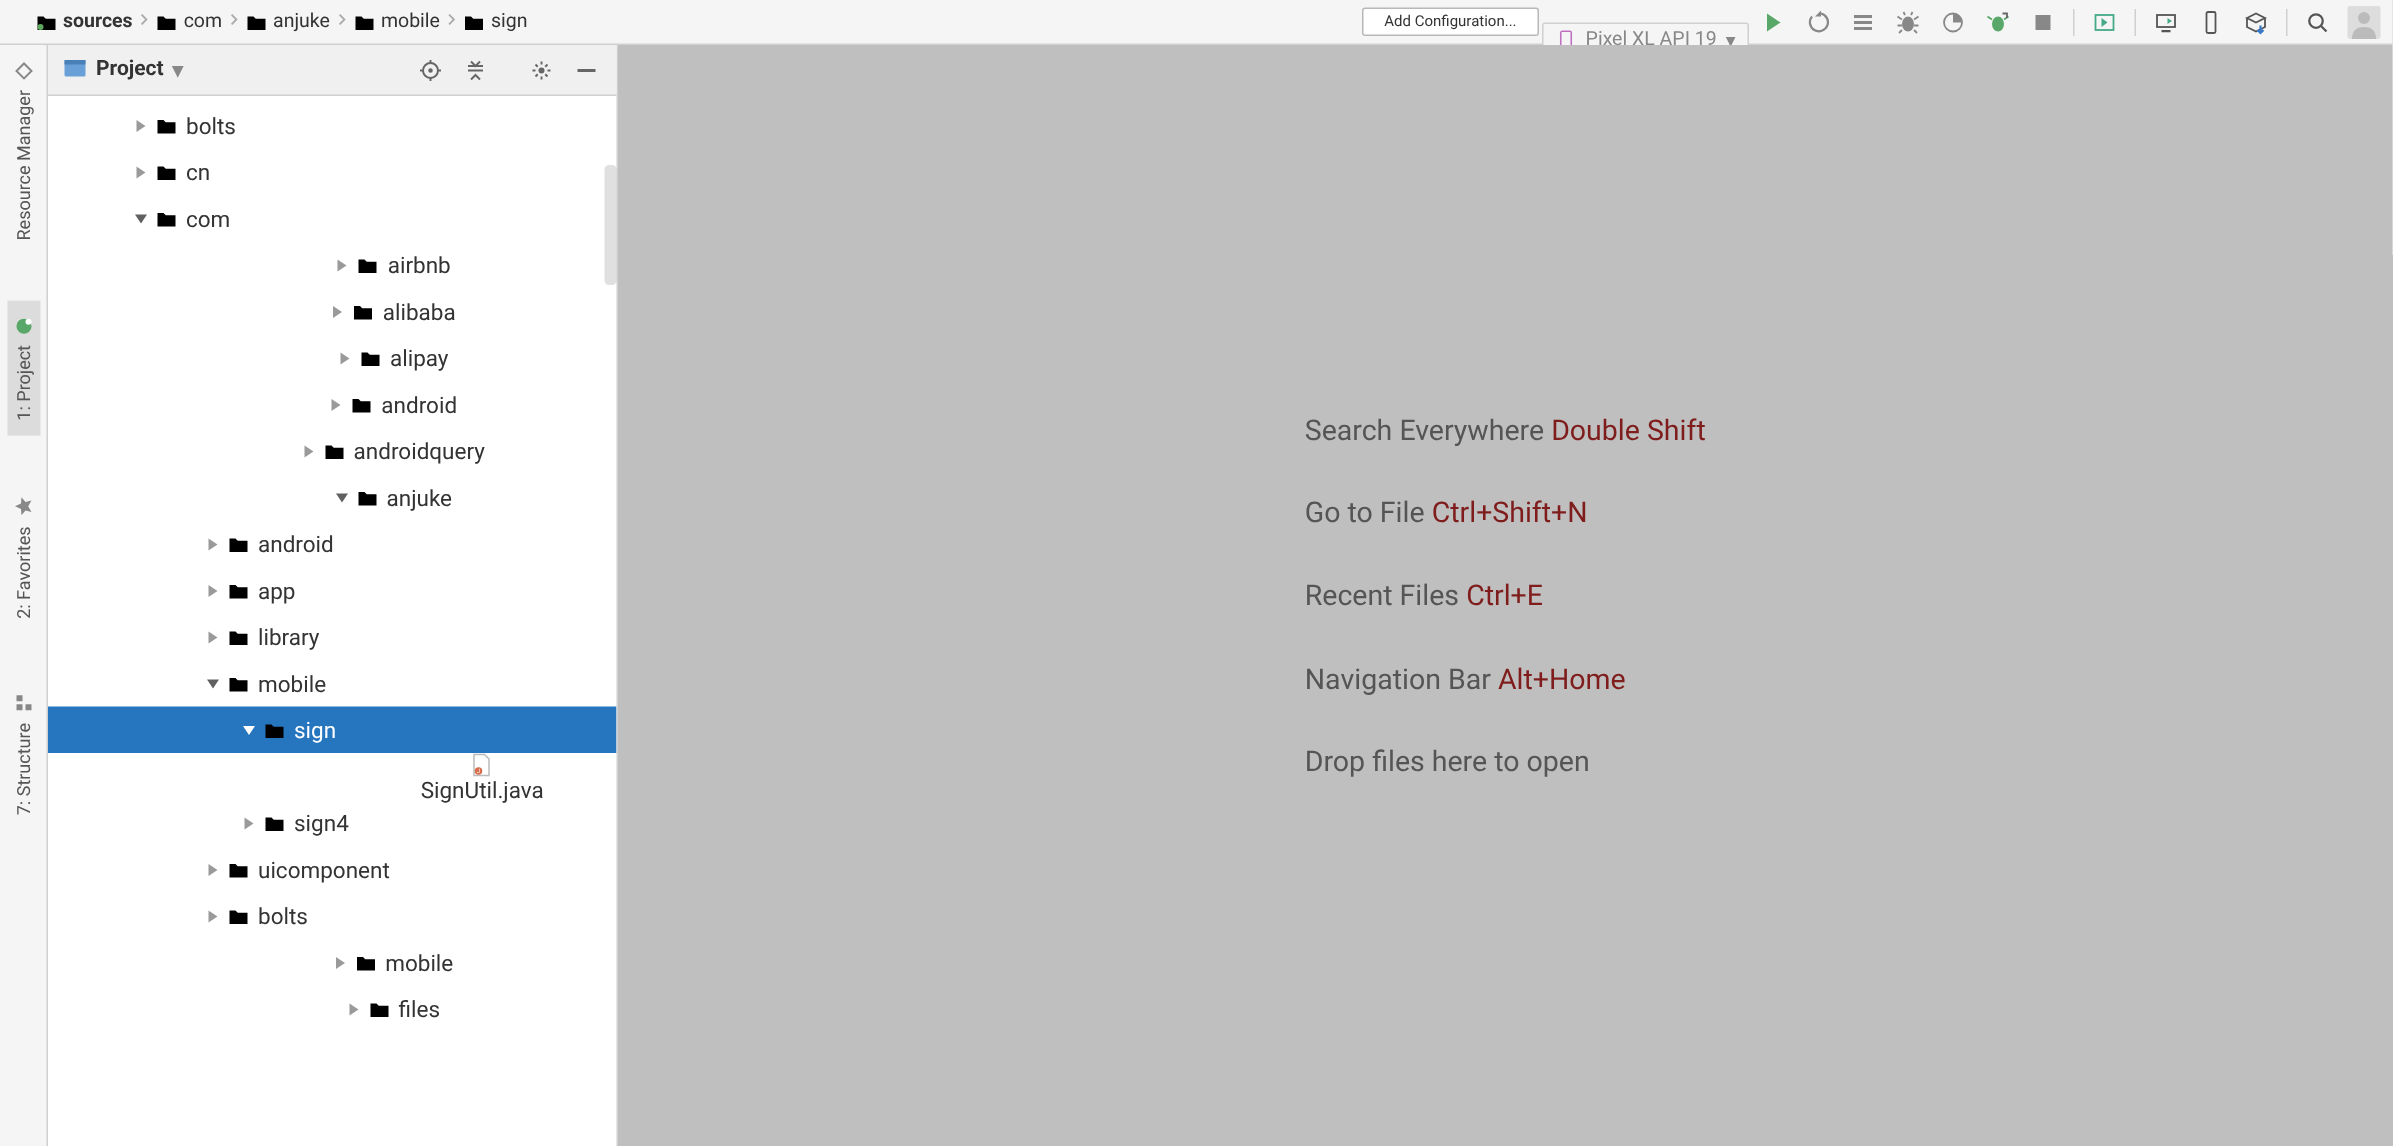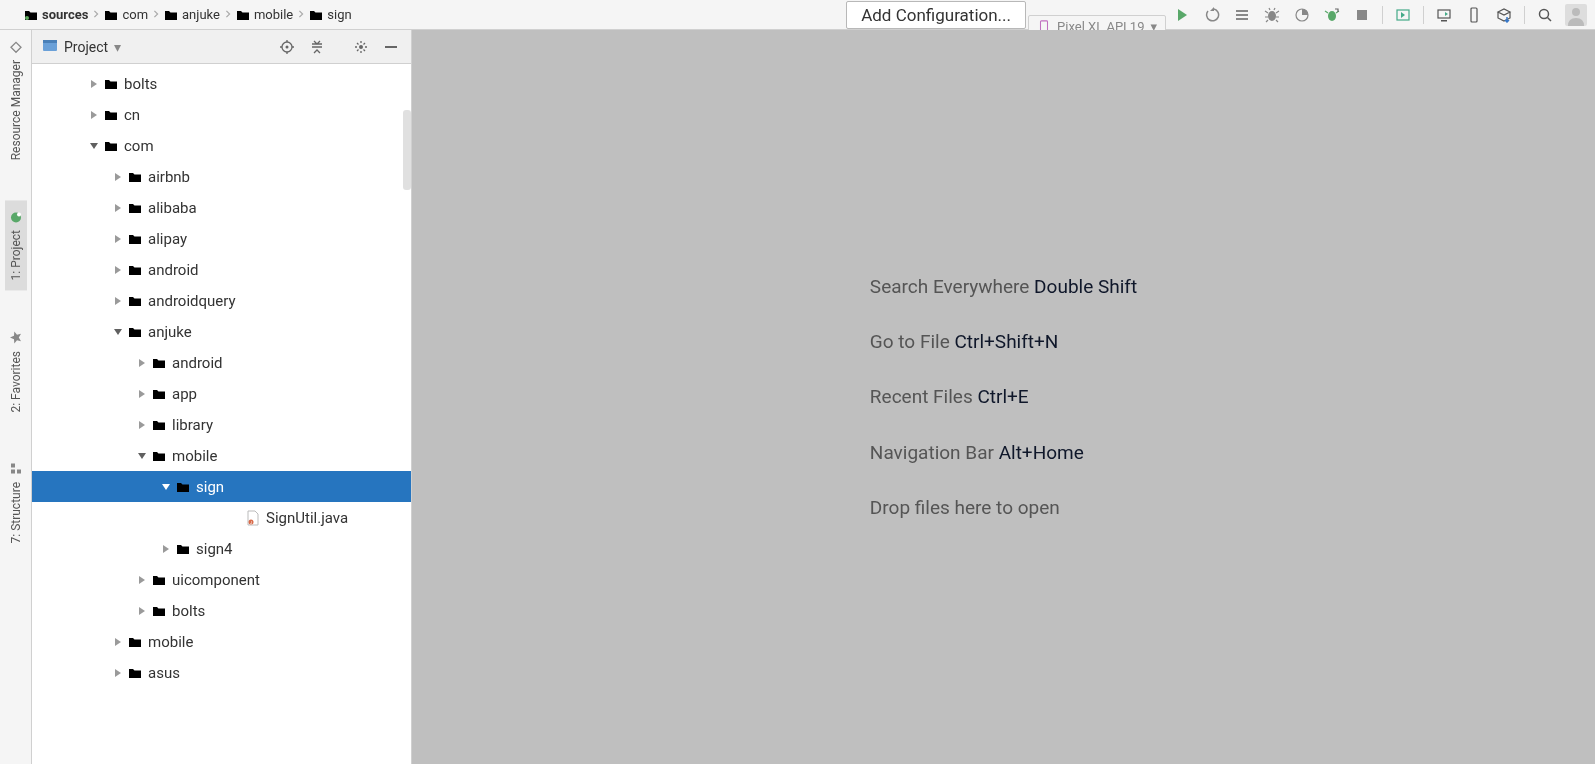--- a/index.html
+++ b/index.html
@@ -8,65 +8,65 @@
 .top-bar { height: 30px; display: flex; align-items: center; border-bottom: 1px solid #d0d0d0; background: #f5f5f5; }
 .breadcrumbs { display: flex; align-items: center; padding-left: 18px; flex: 0 0 auto; }
 .crumb { display: flex; align-items: center; gap: 4px; padding: 2px 6px; color: #333; }
 .crumb.bold { font-weight: bold; }
 .crumb-sep { color: #aaa; margin: 0 -2px; }
 .folder-icon { width: 14px; height: 12px; display: inline-block; }
 .folder-icon svg { width: 14px; height: 12px; display: block; }
 .src-folder .dot { fill: #5ea85e; }
 
 .toolbar-right { margin-left: auto; display: flex; align-items: center; gap: 2px; padding-right: 8px; height: 100%; }
-.config-btn { border: 1px solid #b8b8b8; background: #fff; padding: 3px 14px; font-size: 17px; color: #333; cursor: pointer; border-radius: 2px; }
+.config-btn { border: 1px solid #b8b8b8; background: #fff; padding: 3px 14px; font-size: 10px; color: #333; cursor: pointer; border-radius: 2px; }
 .device-dd { border: 1px solid #d0d0d0; background: #f5f5f5; padding: 3px 8px; font-size: 13px; color: #888; display: flex; align-items: center; gap: 6px; border-radius: 2px; margin-top: 24px; }
 .device-icon { width: 14px; height: 14px; display: inline-block; }
 .tb-icon { width: 28px; height: 28px; display: flex; align-items: center; justify-content: center; cursor: pointer; color: #888; }
 .tb-icon.enabled { color: #59a869; }
 .tb-icon.bug-green { color: #59a869; }
 .tb-icon svg { width: 16px; height: 16px; }
 .tb-sep { width: 1px; height: 18px; background: #d0d0d0; margin: 0 4px; }
 .avatar { width: 22px; height: 22px; border-radius: 2px; background: #ddd; margin-left: 4px; }
 
 .main-row { display: flex; height: calc(100% - 30px); }
 
 .left-rail { width: 32px; background: #f5f5f5; border-right: 1px solid #d0d0d0; display: flex; flex-direction: column; align-items: center; }
 .rail-item { writing-mode: vertical-rl; transform: rotate(180deg); padding: 10px 4px; font-size: 12px; color: #555; display: flex; align-items: center; gap: 6px; cursor: pointer; }
 .rail-item.active { background: #dcdcdc; }
 .rail-icon { width: 14px; height: 14px; transform: rotate(90deg); display: inline-block; }
 .rail-gap { height: 30px; }
 
 .sidebar { width: 380px; background: #fff; border-right: 1px solid #d0d0d0; display: flex; flex-direction: column; }
 .sidebar-header { height: 34px; background: #f0f0f0; border-bottom: 1px solid #d0d0d0; display: flex; align-items: center; padding: 0 10px; }
-.sidebar-title { display: flex; align-items: center; gap: 6px; font-size: 14px; font-weight: 400; color: #333; cursor: pointer; }
+.sidebar-title { display: flex; align-items: flex-start; gap: 6px; font-size: 14px; font-weight: 700; color: #333; cursor: pointer; }
 .sidebar-actions { margin-left: auto; display: flex; align-items: center; gap: 10px; }
 .sidebar-actions .act { width: 20px; height: 20px; display: flex; align-items: center; justify-content: center; cursor: pointer; color: #666; }
 .sidebar-actions .act svg { width: 16px; height: 16px; }
 
 .tree { flex: 1; overflow-y: auto; padding-top: 4px; }
 .tree-row { height: 31px; display: flex; align-items: center; font-size: 15px; color: #333; cursor: pointer; }
 .tree-row.selected { background: #2675bf; color: #fff; }
 .arrow { width: 12px; height: 12px; margin-right: 4px; display: inline-flex; align-items: center; justify-content: center; }
 .arrow svg { width: 10px; height: 10px; }
 .arrow.collapsed svg { fill: #9a9a9a; }
 .arrow.expanded svg { fill: #606060; }
 .tree-row.selected .arrow svg { fill: #fff; }
 .indent-1 { padding-left: 56px; }
-.indent-2 { padding-left: 80px; }
+.indent-2 { padding-left: 80px; justify-content: center; }
 .indent-3 { padding-left: 104px; }
 .indent-4 { padding-left: 128px; }
-.indent-6 { padding-left: 194px; }
+.indent-6 { padding-left: 194px; flex-direction: column; }
 .row-label { margin-left: 6px; }
 .file-icon { width: 14px; height: 16px; display: inline-block; margin-left: 4px; }
 
 .editor-area { flex: 1; background: #bfbfbf; display: flex; align-items: center; justify-content: center; position: relative; }
 .tips { color: #555; font-size: 19px; line-height: 2.9; }
 .tip-row { white-space: nowrap; }
-.shortcut { color: #0f172a; }
+.shortcut { color: #7f1d1d; }
 .tree-scroll { position: absolute; right: 0; top: 80px; width: 8px; height: 80px; background: rgba(0,0,0,0.12); border-radius: 3px; }
 .sidebar { position: relative; }
 </style>
 </head>
 <body>
 
 <svg width="0" height="0" style="position:absolute">
   <defs>
     <g id="folder-shape">
         <path class="main" d="M1 2 L5 2 L6.5 3.5 L13 3.5 L13 11 L1 11 Z"></path>
@@ -552,21 +552,21 @@
           <span class="arrow collapsed">
             <svg viewBox="0 0 10 10">
               <use href="#arrow-right"></use>
             </svg>
           </span>
           <span class="folder-icon grey-folder">
             <svg viewBox="0 0 14 12">
               <use href="#folder-shape"></use>
             </svg>
           </span>
-          <span class="row-label">asus</span>
+          <span class="row-label">files</span>
         </div>
       </div>
     <div class="tree-scroll"></div>
   </div>
 
   <div class="editor-area">
     <div class="tips" id="tips">
         <div class="tip-row"><span>Search Everywhere</span> <span class="shortcut">Double Shift</span></div>
         <div class="tip-row"><span>Go to File</span> <span class="shortcut">Ctrl+Shift+N</span></div>
         <div class="tip-row"><span>Recent Files</span> <span class="shortcut">Ctrl+E</span></div>

